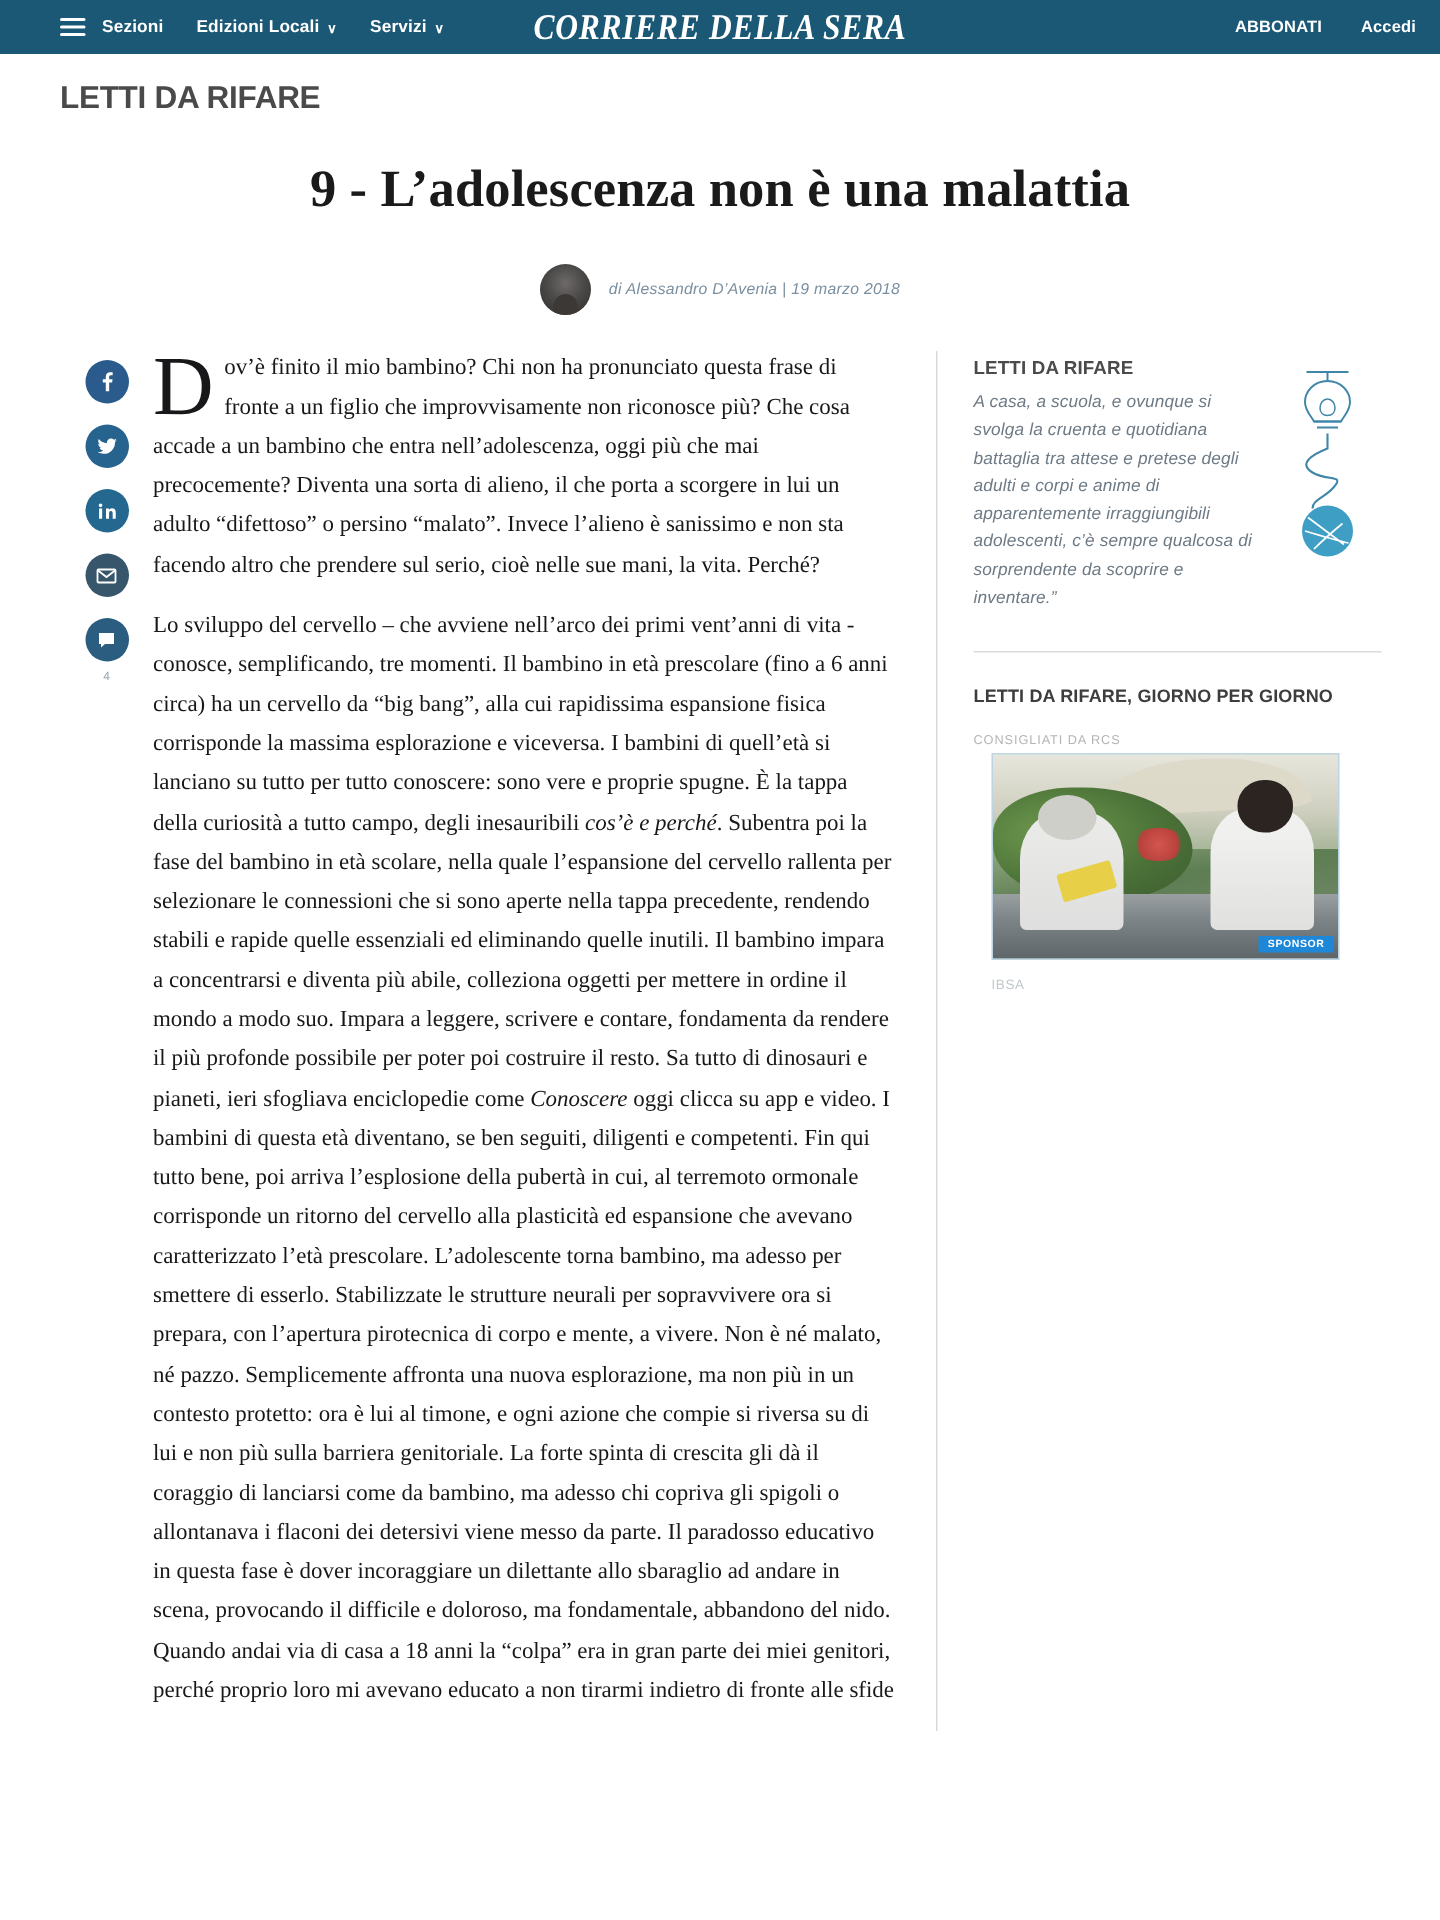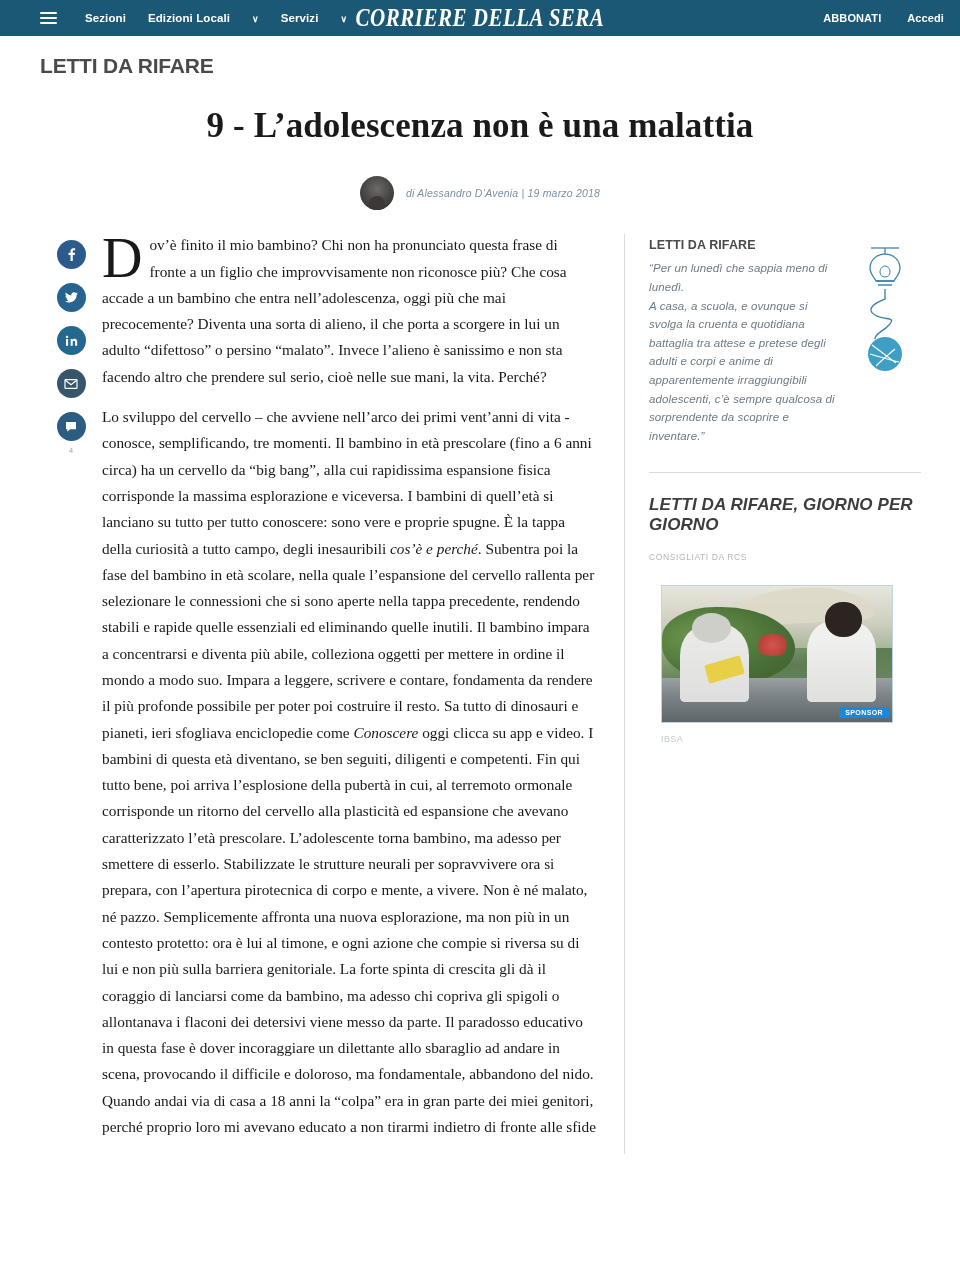--- a/index.html
+++ b/index.html
@@ -18,21 +18,21 @@
     align-items: center;
     position: relative;
     color: #ffffff;
   }
   .nav-left { display: flex; align-items: center; gap: 22px; padding-left: 40px; }
   .burger { display: inline-flex; flex-direction: column; gap: 2.5px; width: 17px; margin-right: 6px; }
   .burger span { display: block; height: 2.5px; background: #fff; border-radius: 1px; }
   .nav-item {
     font-size: 11.5px; font-weight: bold; color: #fff;
     letter-spacing: .1px; white-space: nowrap;
-    display: inline-flex; align-items: center; gap: 22px;
+    display: inline-flex; align-items: center; gap: 5px;
   }
   .burger-wrap { display: inline-flex; align-items: center; }
   .caret { font-size: 9px; line-height: 1; position: relative; top: 1px; }
   .masthead {
     position: absolute; left: 0; right: 0; top: 0; bottom: 0;
     display: flex; align-items: center; justify-content: center;
     pointer-events: none;
   }
   .masthead span {
     font-family: "Liberation Serif", serif;
@@ -122,26 +122,26 @@
   .side-quote p { margin-bottom: 0; }
   .side-note {
     font-size: 11.5px; line-height: 1.62; color: #4a5a66;
     margin-top: 17px; letter-spacing: .1px;
   }
   .side-note a { color: #5f9fd4; text-decoration: none; }
   .bulb { width: 72px; flex: none; padding-top: 4px; }
 
   .side-sep { height: 1px; background: #dcdcdc; margin: 26px 0 0 0; }
   .side-h2 {
-    font-size: 17px; font-weight: bold; color: #3d3d3d;
-    letter-spacing: .1px; margin-top: 22px; font-style: italic;
+    font-size: 12px; font-weight: bold; color: #3d3d3d;
+    letter-spacing: .1px; margin-top: 22px;
   }
   .promo-label {
     font-size: 8.5px; color: #b5b5b5; letter-spacing: .6px;
-    margin-top: 17px; margin-bottom: 23px;
+    margin-top: 17px; margin-bottom: 4px;
   }
   .promo-card { width: 232px; margin-left: 12px; }
   .promo-img {
     width: 232px; height: 138px; position: relative; overflow: hidden;
     border: 1px solid #bcd4e4;
     background: linear-gradient(170deg, #cfd8c8 0%, #9fb38c 30%, #5d7d52 58%, #7d8f76 100%);
   }
   .promo-img .sky {
     position: absolute; left: 0; top: 0; width: 100%; height: 46%;
     background: linear-gradient(180deg, #e7e6dc 0%, #cfcfc0 60%, #a9b79a 100%);
@@ -290,21 +290,20 @@
   </div>
 
   <div class="vdiv"></div>
 
   <div class="sidebar">
 
     <div class="box-intro">
       <div class="box-intro-txt">
         <div class="side-kicker">LETTI DA RIFARE</div>
         <div class="side-quote">
-          <p>“Per un lunedì che sappia meno di lunedì.</p>
           <p>A casa, a scuola, e ovunque si svolga la cruenta e quotidiana battaglia tra attese e pretese degli adulti e corpi e anime di apparentemente irraggiungibili adolescenti, c’è sempre qualcosa di sorprendente da scoprire e inventare.”</p>
         </div>
       </div>
       <div class="bulb">
         <svg width="72" height="150" viewBox="0 0 72 150" fill="none" stroke="#3f86a8" stroke-width="1.3">
           <path d="M22 6h28" stroke="#3f86a8"></path>
           <path d="M36 6v6"></path>
           <path d="M36 12c-9 0-15 7-15 14 0 6 4 9 6 13h18c2-4 6-7 6-13 0-7-6-14-15-14z"></path>
           <path d="M27 39h18M29 43h14"></path>
           <path d="M36 24c-3 0-5 3-5 6s2 5 5 5 5-2 5-5-2-6-5-6z" stroke-width="1"></path>

